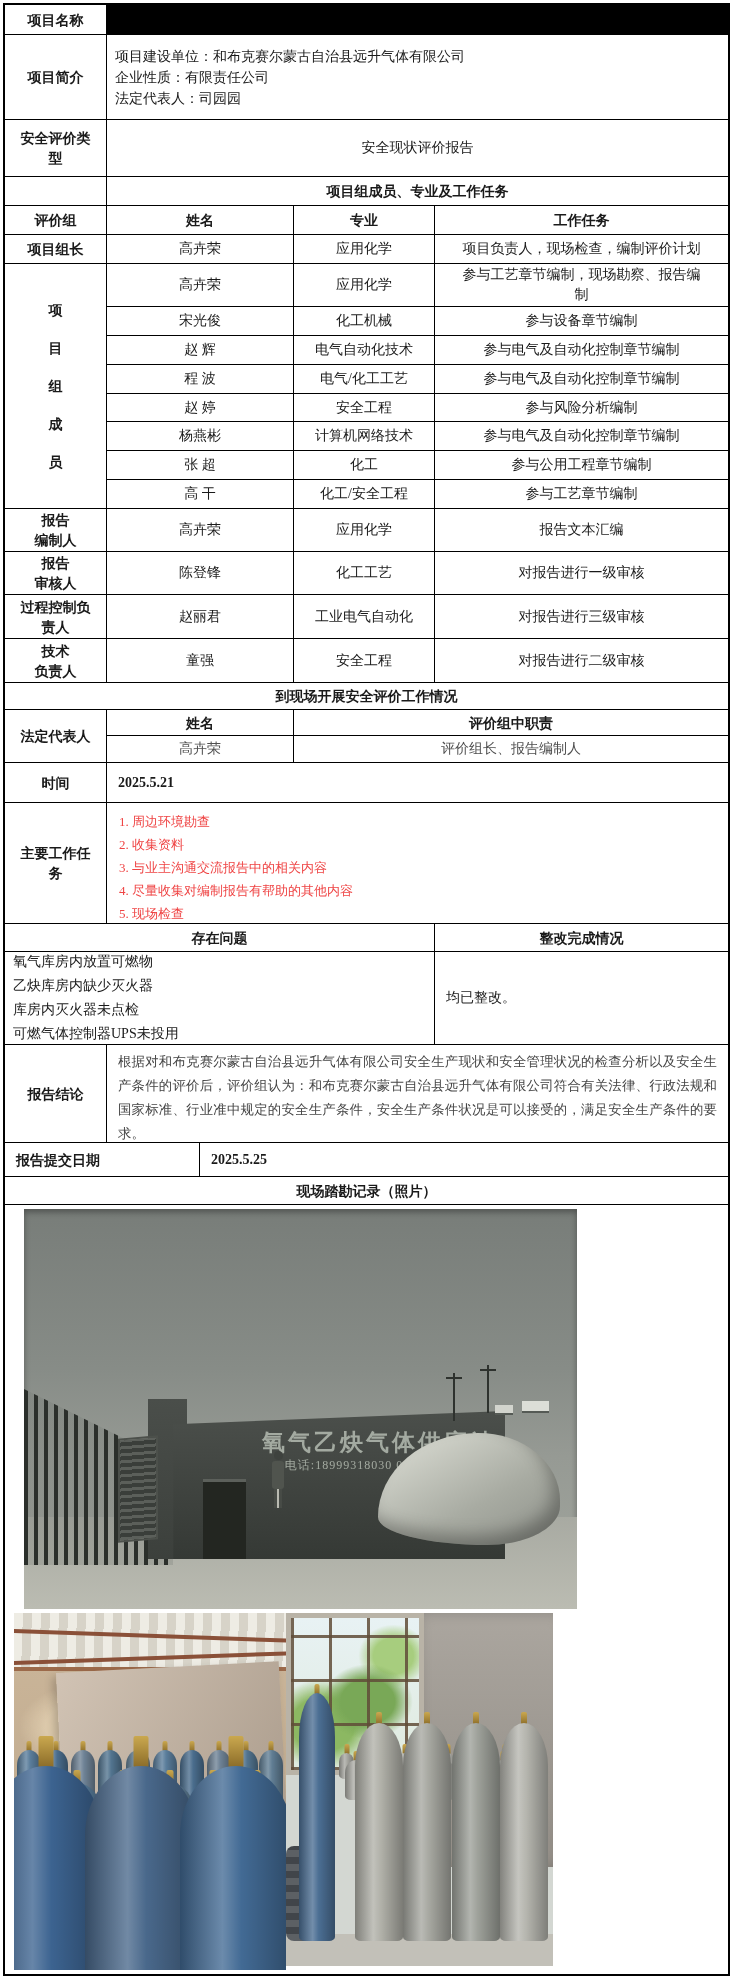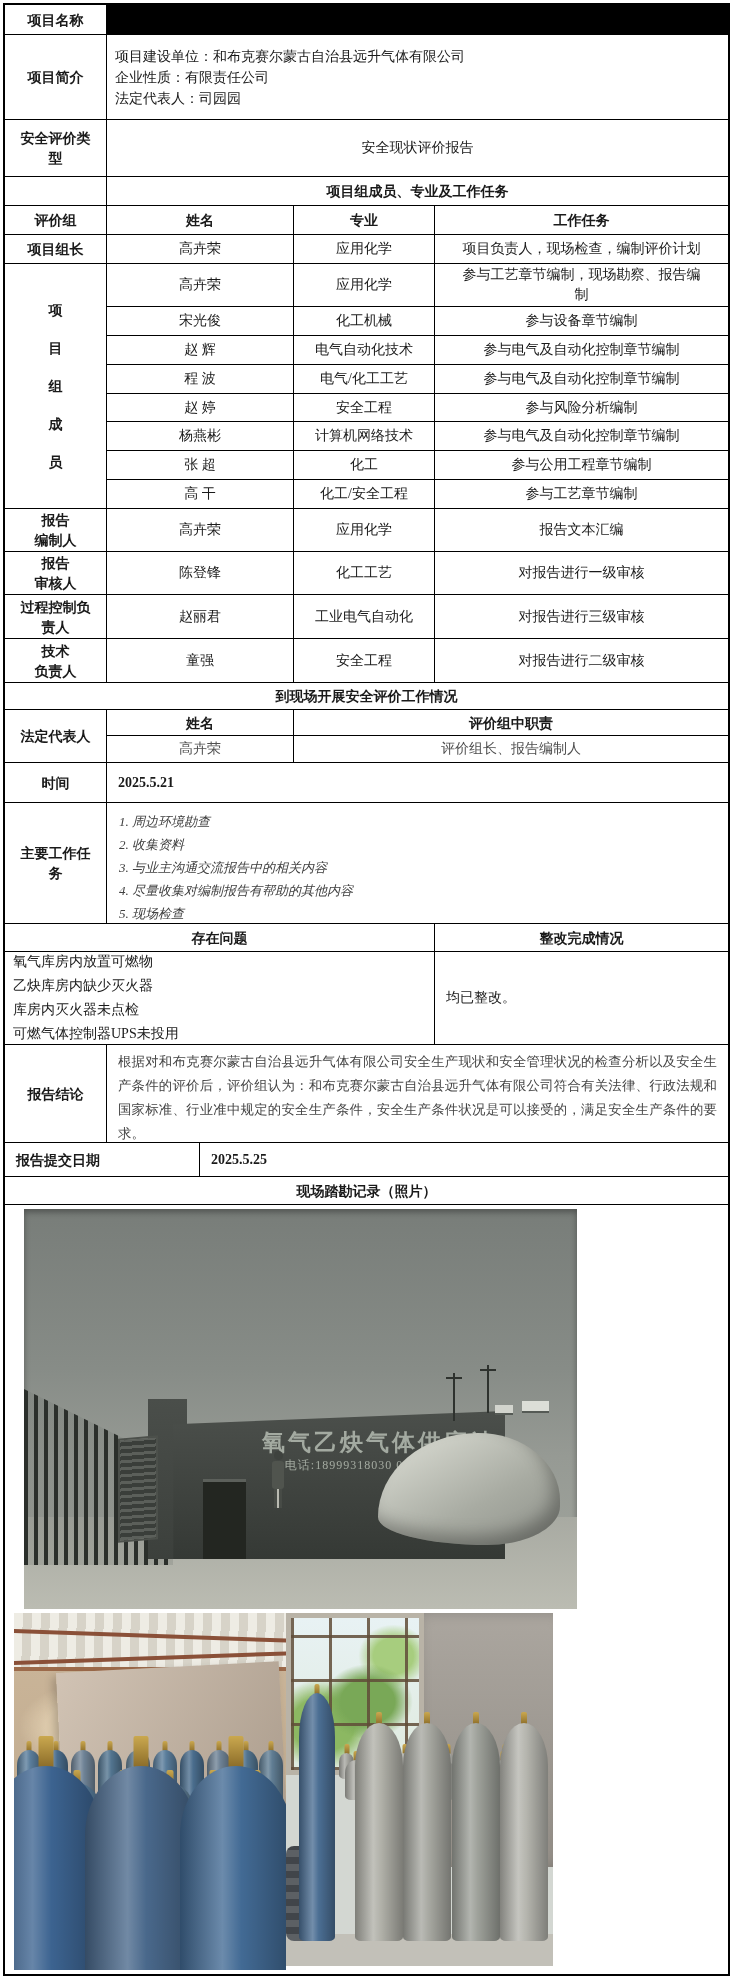--- a/index.html
+++ b/index.html
@@ -13,21 +13,21 @@
      text-align:center;font-size:14px;line-height:20px;overflow:hidden;}
   .b{font-weight:700;font-family:"Liberation Sans","DejaVu Sans",sans-serif;}
   .l{justify-content:flex-start;text-align:left;}
   .pre{white-space:pre-line;}
   .vlabel{line-height:38px;letter-spacing:0;}
   .lines{flex-direction:column;align-items:flex-start;justify-content:center;padding-left:8px;}
   .lines div{line-height:21px;}
   .plist{flex-direction:column;align-items:flex-start;justify-content:center;padding-left:8px;}
   .plist div{line-height:24px;}
   .tlist{flex-direction:column;align-items:flex-start;justify-content:flex-start;padding:9px 0 0 12px;}
-  .tlist div{line-height:20px;margin-bottom:3px;font-size:13px;color:#404040;font-style:italic;}
+  .tlist div{line-height:20px;margin-bottom:3px;font-size:13px;color:#ef4444;}
   .faded{color:#4f4f4f;}
   .date{font-weight:700;font-size:14px;}
   .padl{padding-left:11px;}
   .just{display:block;text-align:justify;padding:5px 11px 0 11px;font-size:13.4px;line-height:24px;color:#454545;}
   .tight{padding:0 22px;}
   .photos-cell{display:block;position:relative;padding:0;}
   .photo{position:absolute;overflow:hidden;}
   
   #photo1{left:19px;top:4px;width:553px;height:400px;
           background:linear-gradient(180deg,#787d79 0%,#878c87 40%,#969a94 62%,#a3a79f 100%);

